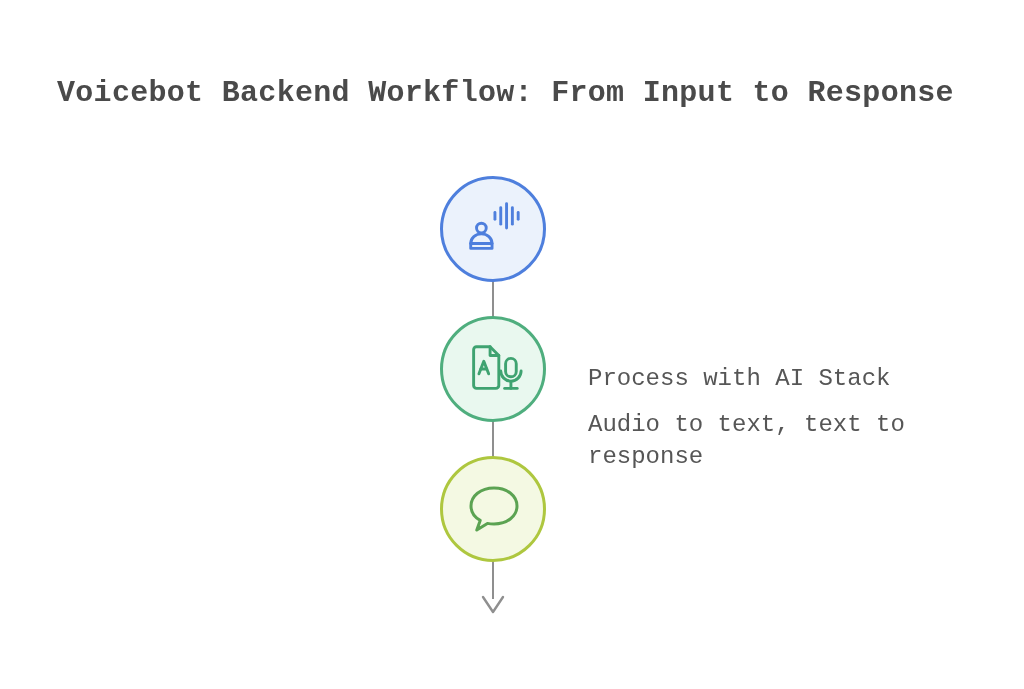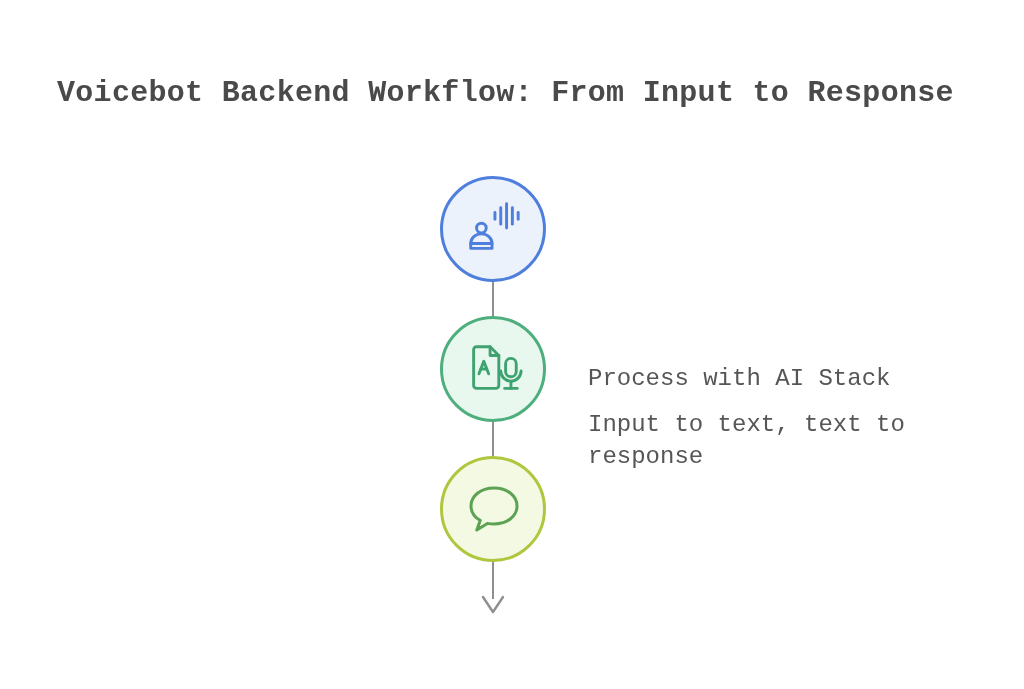--- a/index.html
+++ b/index.html
@@ -49,21 +49,21 @@
 <body>
 
 <div class="canvas">
 
   <div class="title">Voicebot Backend Workflow: From Input to Response</div>
 
   <div class="connector" style="background: rgb(143, 143, 143);"></div>
 
 
   <div class="label align-left lbl-2-h">Process with AI Stack</div>
-  <div class="label align-left lbl-2-s">Input to text, text to response</div>
+  <div class="label align-left lbl-2-s">Audio to text, text to response</div>
 
 
   <div class="step-circle circle-1" style="border-color: rgb(78, 127, 221); background: rgb(235, 242, 252); color: rgb(78, 127, 221);">
     <span>
       <svg width="62" height="62" viewBox="0 0 64 64" fill="none" stroke="currentColor" stroke-width="3" stroke-linecap="round" stroke-linejoin="round">
 
         <line x1="34" y1="15" x2="34" y2="22"></line>
         <line x1="40" y1="10" x2="40" y2="27"></line>
         <line x1="46" y1="6" x2="46" y2="31"></line>
         <line x1="52" y1="10" x2="52" y2="27"></line>

